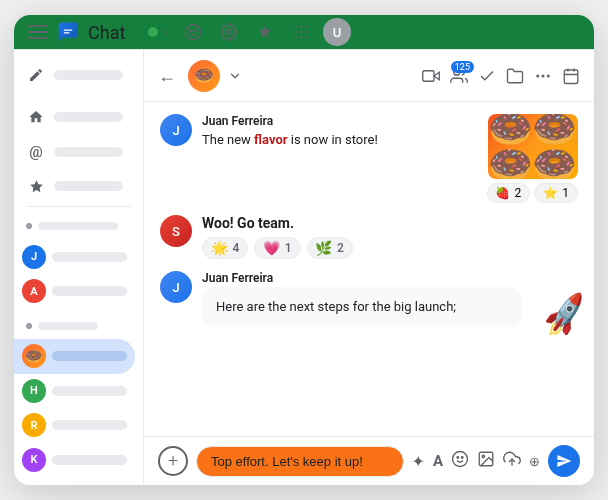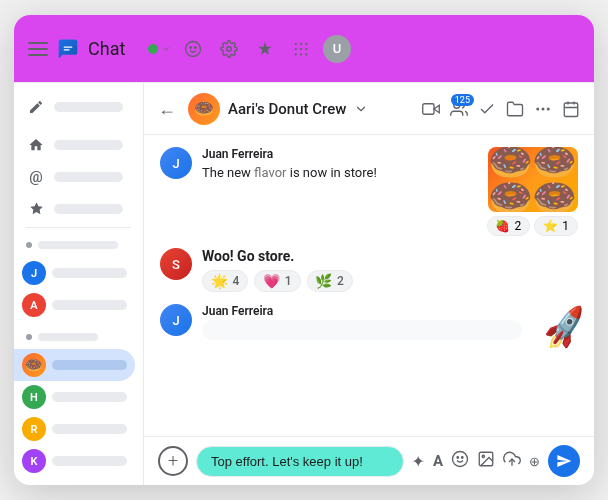--- a/index.html
+++ b/index.html
@@ -24,22 +24,22 @@
       flex-direction: column;
       overflow: hidden;
       position: relative;
     }
 
     
     .top-bar {
       display: flex;
       align-items: center;
       padding: 0 14px;
-      height: 68px;
-      background: #d946ef;
+      height: 35px;
+      background: #15803d;
       border-bottom: 1px solid #e8eaed;
       flex-shrink: 0;
       gap: 10px;
     }
     .top-bar-left {
       display: flex;
       align-items: center;
       gap: 8px;
       min-width: 110px;
     }
@@ -297,22 +297,22 @@
       font-weight: 600;
       color: #202124;
       margin-bottom: 2px;
     }
     .msg-text {
       font-size: 13px;
       color: #202124;
       line-height: 1.5;
     }
     .msg-text .flavor-link {
-      color: #737373;
-      font-weight: 400;
+      color: #b91c1c;
+      font-weight: 700;
     }
 
     .msg-bold {
       font-size: 14px;
       font-weight: 700;
       color: #202124;
     }
 
     .reactions {
       display: flex;
@@ -426,21 +426,21 @@
       line-height: 1;
     }
     .input-field {
       flex: 1;
       border: 1px solid #e8eaed;
       border-radius: 20px;
       padding: 7px 14px;
       font-size: 13px;
       outline: none;
       color: #202124;
-      background: #5eead4;
+      background: #f97316;
     }
     .input-actions {
       display: flex;
       align-items: center;
       gap: 8px;
     }
     .input-icon {
       font-size: 16px;
       color: #5f6368;
       cursor: pointer;
@@ -610,21 +610,20 @@
         <div class="chat-avatar" style="background:#a142f4;">K</div>
         <div class="sidebar-chat-label"></div>
       </div>
     </div>
 
     <div class="chat-area">
 
       <div class="chat-header">
         <div class="back-btn">←</div>
         <div class="chat-header-avatar">🍩</div>
-        <span class="chat-header-name">Aari's Donut Crew</span>
         <svg width="14" height="14" viewBox="0 0 24 24" fill="none" stroke="#5f6368" stroke-width="2">
           <path d="M6 9l6 6 6-6" stroke-linecap="round" stroke-linejoin="round"></path>
         </svg>
         <div class="chat-header-actions">
           <div class="header-action-icon">
             <svg width="18" height="18" viewBox="0 0 24 24" fill="none" stroke="#5f6368" stroke-width="1.8">
               <path d="M23 7l-7 5 7 5V7z"></path>
                 <rect x="1" y="5" width="15" height="14" rx="2" ry="2"></rect>
             </svg>
           </div>
@@ -684,21 +683,21 @@
             <div class="image-reactions">
               <div class="image-reaction-pill">🍓 <span>2</span></div>
               <div class="image-reaction-pill">⭐ <span>1</span></div>
             </div>
           </div>
         </div>
 
         <div class="message-group">
           <div class="msg-avatar stephanie">S</div>
           <div class="msg-content">
-            <div class="msg-bold">Woo! Go store.</div>
+            <div class="msg-bold">Woo! Go team.</div>
             <div class="reactions">
               <div class="reaction-pill">
                 <span class="emoji">🌟</span>
                 <span class="count">4</span>
               </div>
               <div class="reaction-pill">
                 <span class="emoji">💗</span>
                 <span class="count">1</span>
               </div>
               <div class="reaction-pill">
@@ -708,20 +707,21 @@
             </div>
           </div>
         </div>
 
         <div style="position:relative;">
           <div class="message-group">
             <div class="msg-avatar juan">J</div>
             <div class="msg-content">
               <div class="msg-sender">Juan Ferreira</div>
               <div class="next-steps-bubble">
+                <div class="msg-text">Here are the next steps for the big launch;</div>
               </div>
             </div>
           </div>
 
           <div style="position:absolute;right:-10px;bottom:-10px;">
             <div class="rocket-emoji">🚀</div>
           </div>
         </div>
 
       </div>

